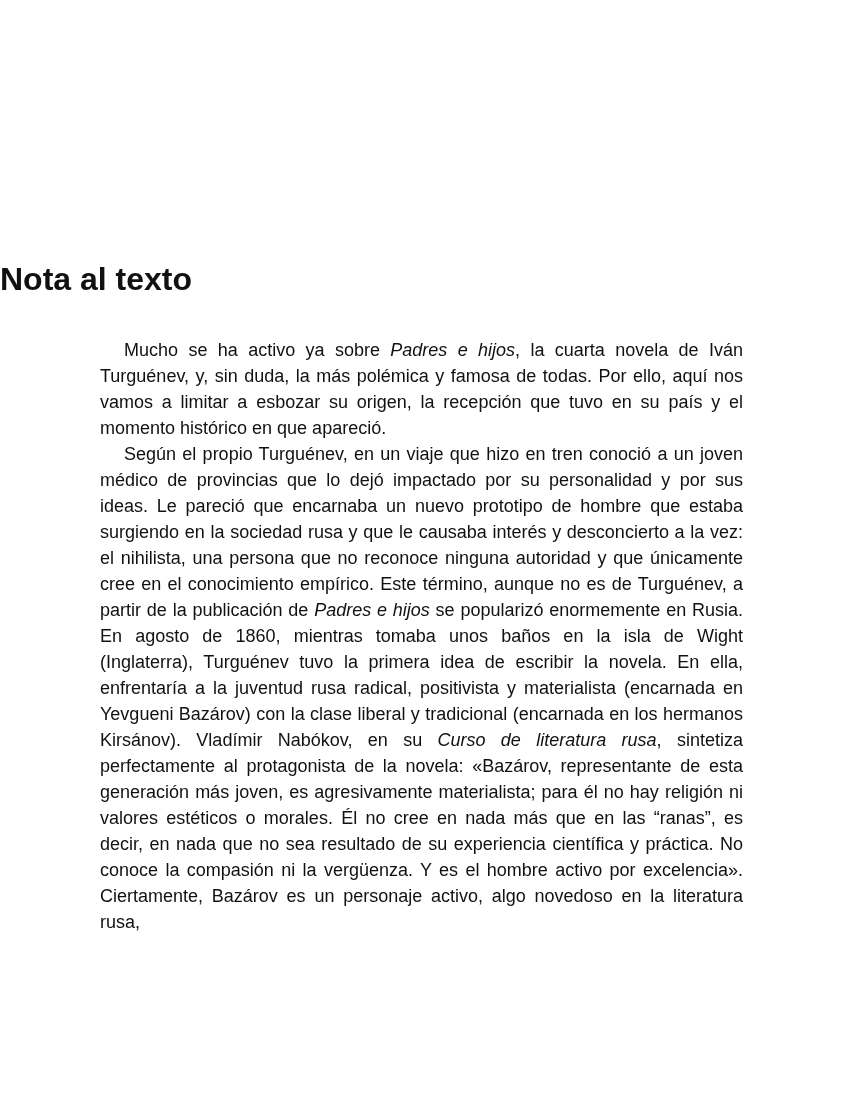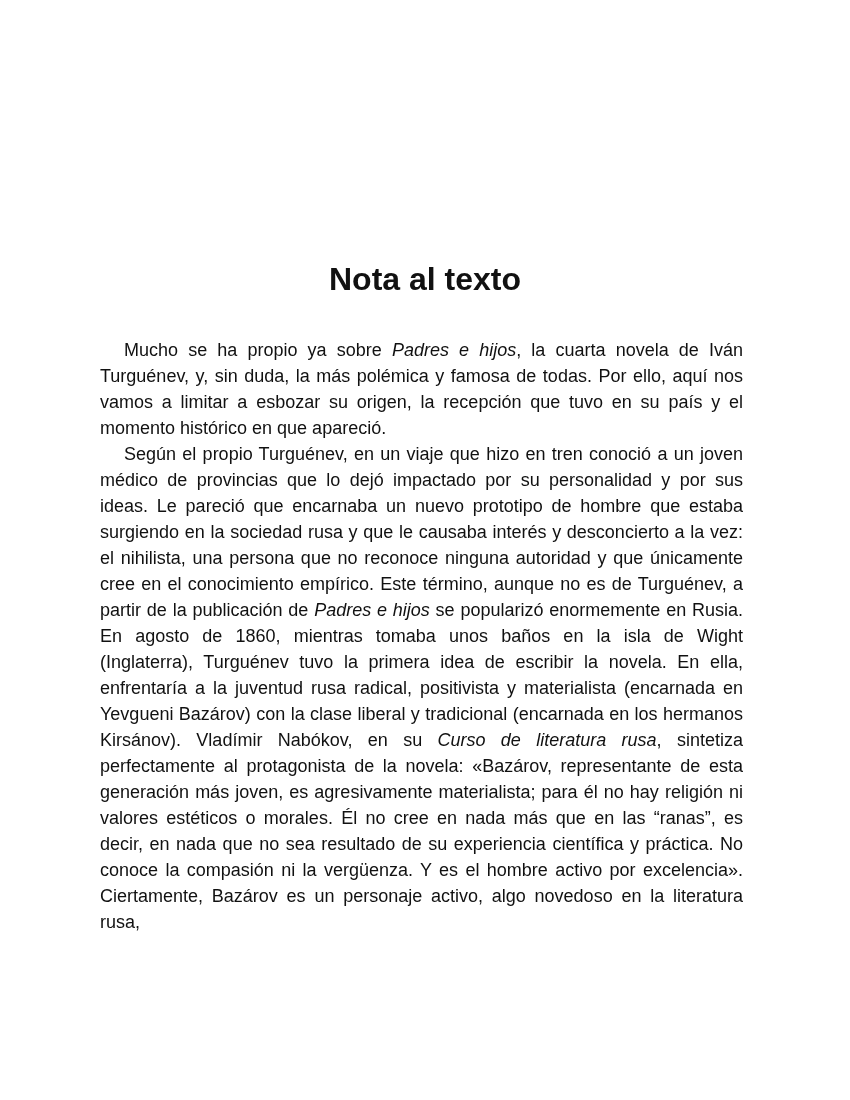--- a/index.html
+++ b/index.html
@@ -15,21 +15,21 @@
     overflow: hidden;
     font-family: "Liberation Sans", sans-serif;
     color: #111111;
   }
   .page-title {
     position: absolute;
     top: 259px;
     left: 0;
     width: 100%;
     margin: 0;
-    text-align: center;
+    text-align: left;
     font-size: 32px;
     line-height: 40px;
     font-weight: 700;
     letter-spacing: 0px;
     color: #111111;
   }
   .body-text {
     position: absolute;
     top: 337px;
     left: 100px;
@@ -46,16 +46,16 @@
   }
   .body-text em {
   }
 </style>
 </head>
 <body>
 
 <div class="page">
   <h1 class="page-title">Nota al texto</h1>
   <div class="body-text">
-      <p><span>Mucho se ha propio ya sobre </span><em>Padres e hijos</em><span>, la cuarta novela de Iván Turguénev, y, sin duda, la más polémica y famosa de todas. Por ello, aquí nos vamos a limitar a esbozar su origen, la recepción que tuvo en su país y el momento histórico en que apareció.</span></p>
+      <p><span>Mucho se ha activo ya sobre </span><em>Padres e hijos</em><span>, la cuarta novela de Iván Turguénev, y, sin duda, la más polémica y famosa de todas. Por ello, aquí nos vamos a limitar a esbozar su origen, la recepción que tuvo en su país y el momento histórico en que apareció.</span></p>
       <p><span>Según el propio Turguénev, en un viaje que hizo en tren conoció a un joven médico de provincias que lo dejó impactado por su personalidad y por sus ideas. Le pareció que encarnaba un nuevo prototipo de hombre que estaba surgiendo en la sociedad rusa y que le causaba interés y desconcierto a la vez: el nihilista, una persona que no reconoce ninguna autoridad y que únicamente cree en el conocimiento empírico. Este término, aunque no es de Turguénev, a partir de la publicación de </span><em>Padres e hijos</em><span> se popularizó enormemente en Rusia. En agosto de 1860, mientras tomaba unos baños en la isla de Wight (Inglaterra), Turguénev tuvo la primera idea de escribir la novela. En ella, enfrentaría a la juventud rusa radical, positivista y materialista (encarnada en Yevgueni Bazárov) con la clase liberal y tradicional (encarnada en los hermanos Kirsánov). Vladímir Nabókov, en su </span><em>Curso de literatura rusa</em><span>, sintetiza perfectamente al protagonista de la novela: «Bazárov, representante de esta generación más joven, es agresivamente materialista; para él no hay religión ni valores estéticos o morales. Él no cree en nada más que en las “ranas”, es decir, en nada que no sea resultado de su experiencia científica y práctica. No conoce la compasión ni la vergüenza. Y es el hombre activo por excelencia». Ciertamente, Bazárov es un personaje activo, algo novedoso en la literatura rusa,</span></p>
     </div>
 </div>
 
 </body></html>

